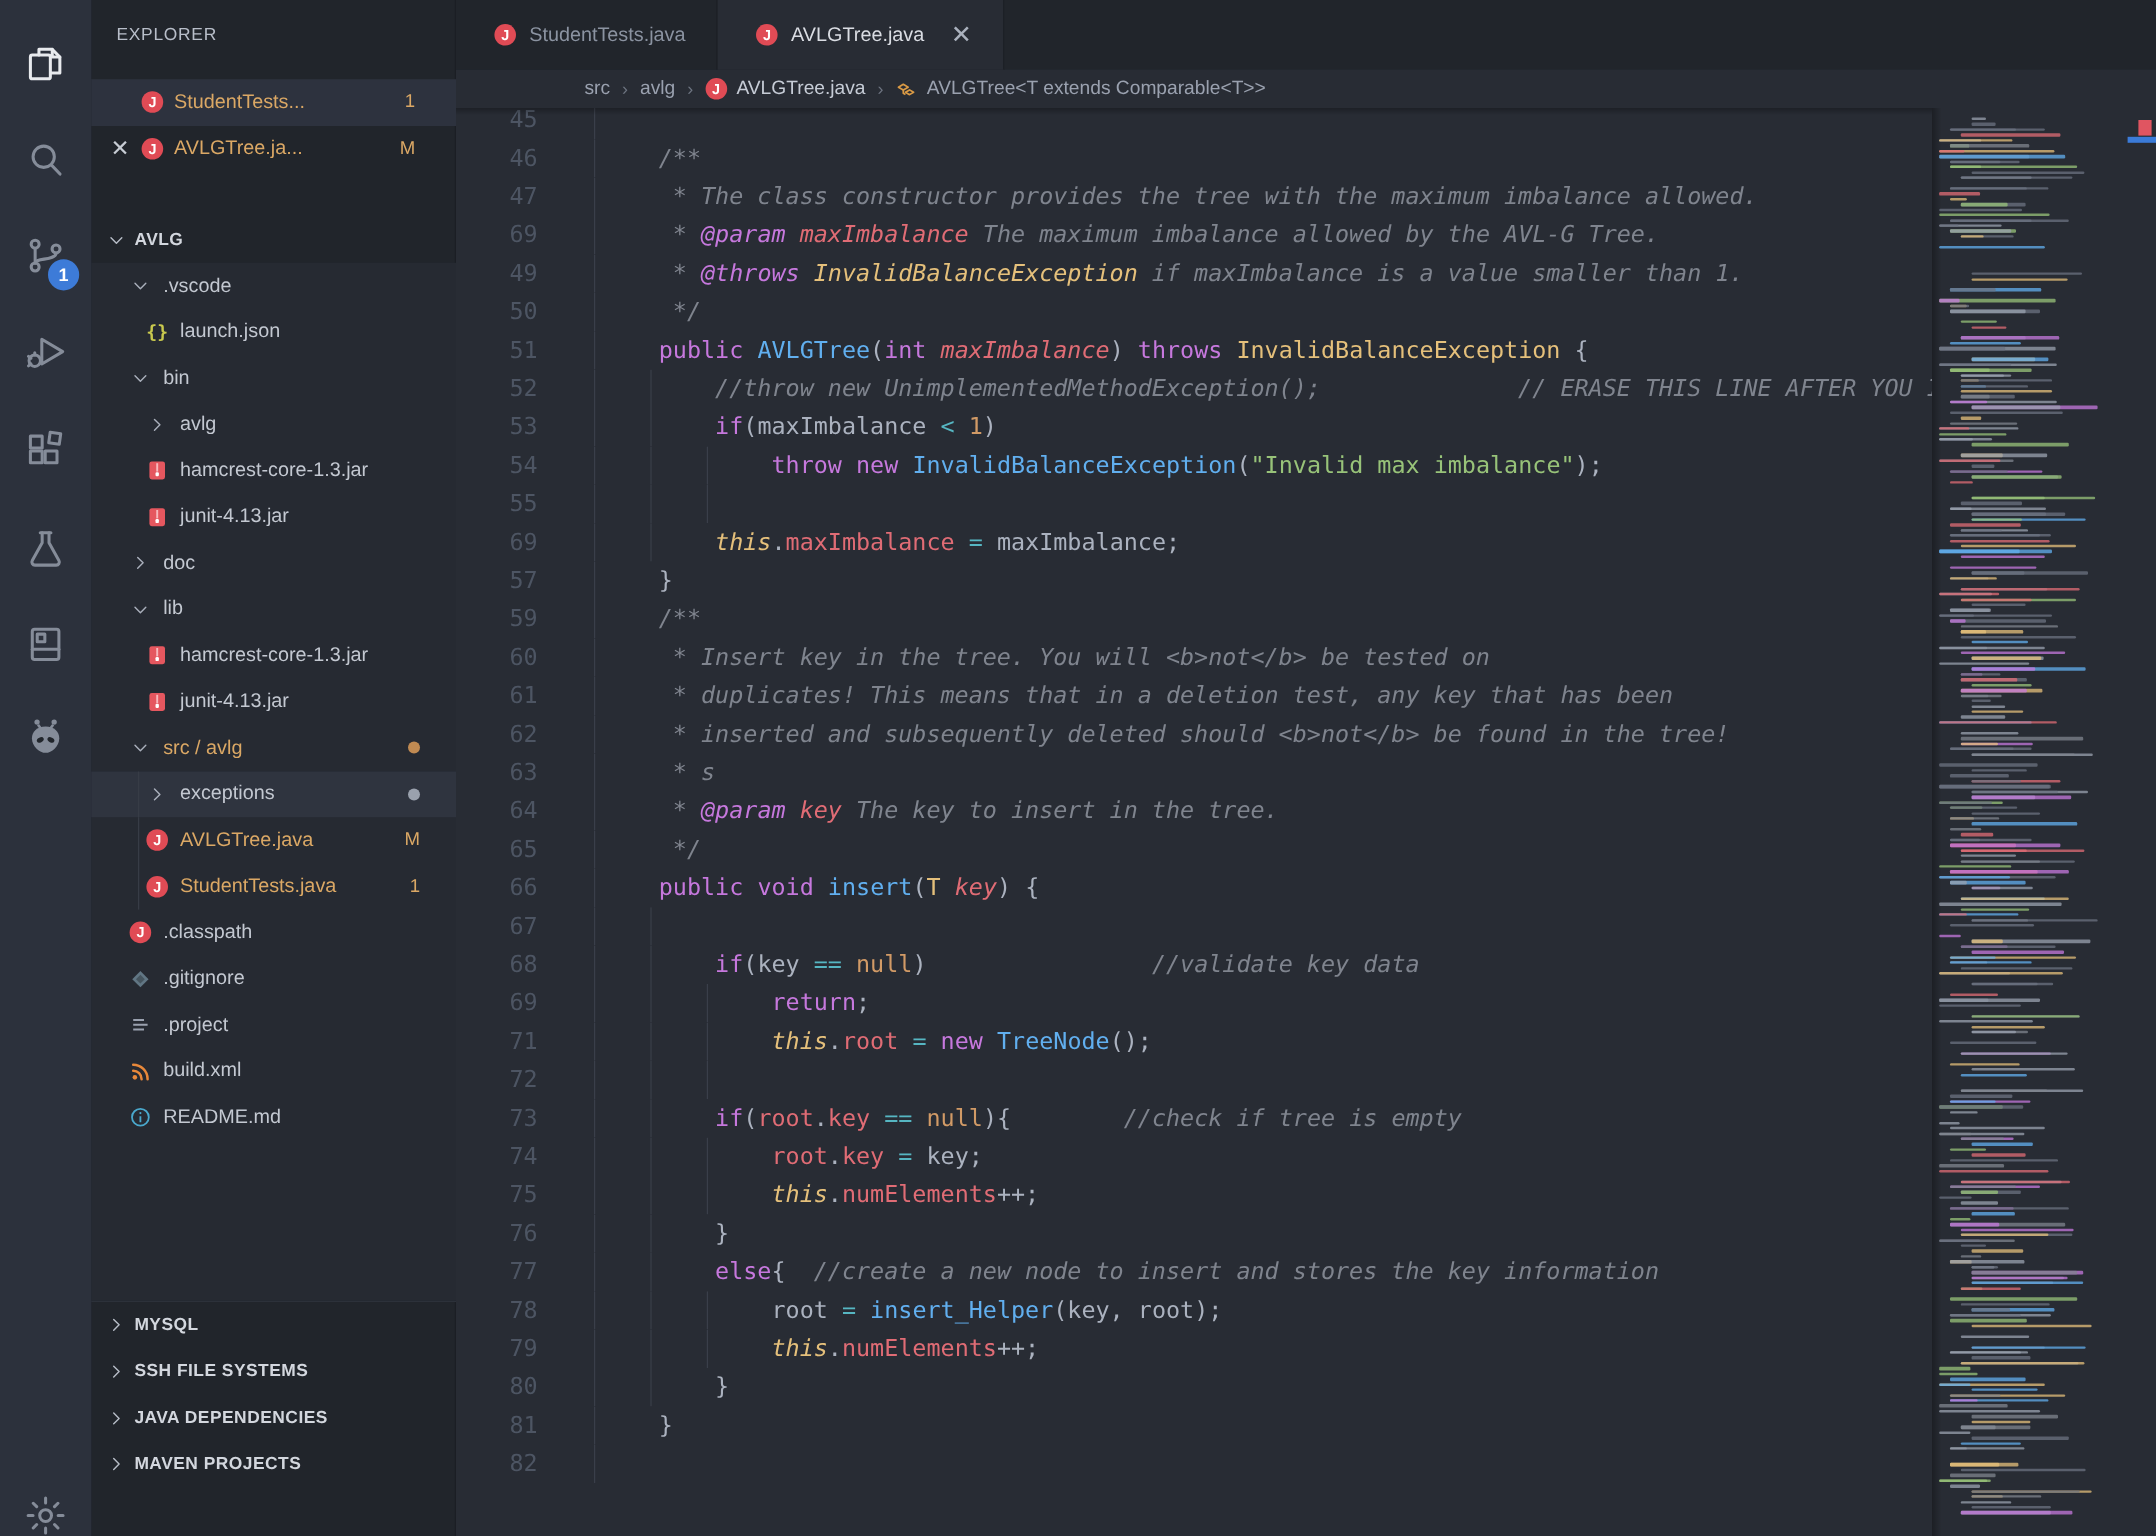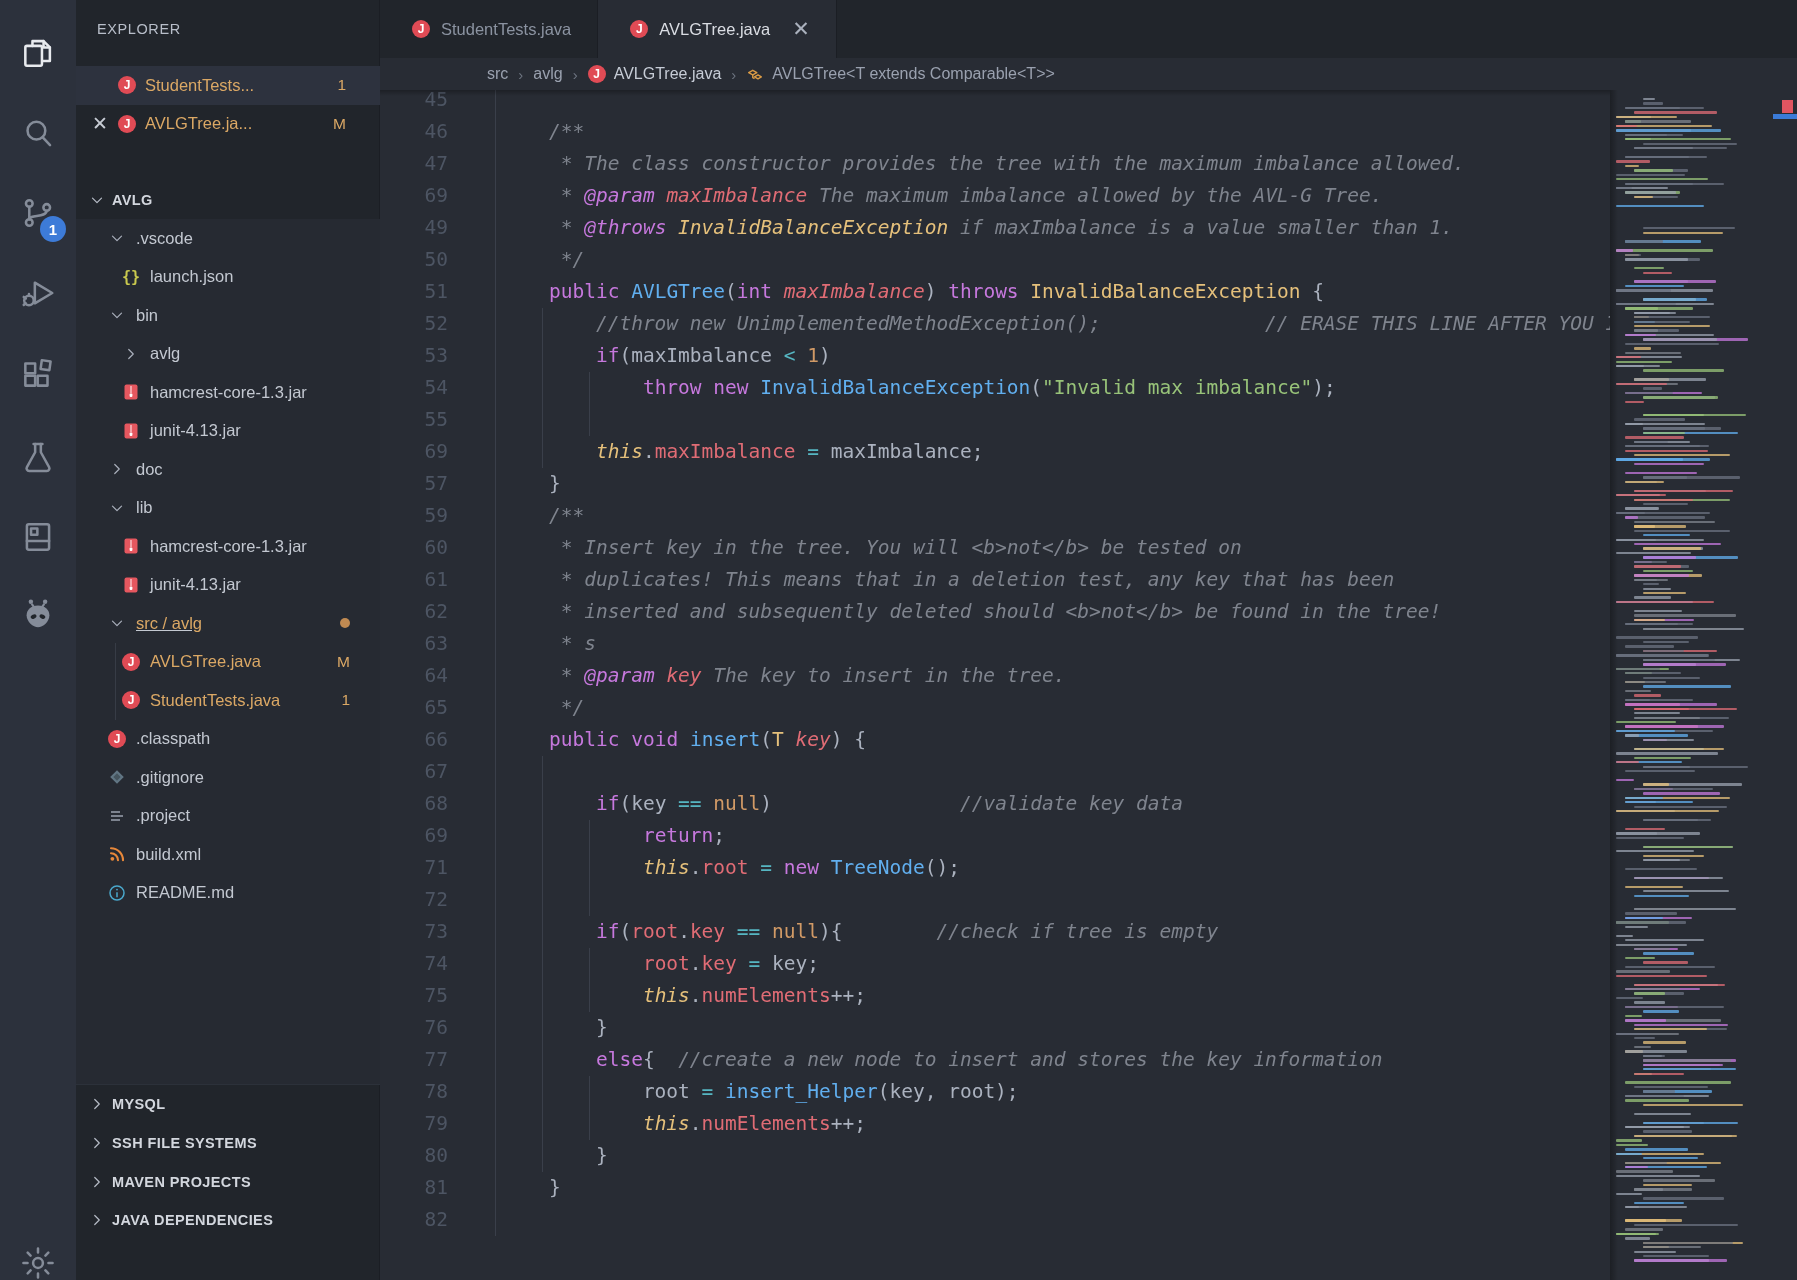--- a/index.html
+++ b/index.html
@@ -281,28 +281,38 @@
             <span class="ficon jar">
               <svg viewBox="0 0 18 18">
                 <rect x="2.5" y="1.5" width="13" height="15" rx="2" fill="#e5575f"></rect>
                 <rect x="8.2" y="3" width="1.6" height="7" fill="#f7b9bd"></rect>
                 <rect x="7.6" y="10.5" width="2.8" height="3.4" rx="1" fill="#fff"></rect>
               </svg>
             </span>
           </span>
           <span class="tree-label">junit-4.13.jar</span>
         </div>
-        <div class="sb-row tree-row modified" style="padding-left: 30px; text-decoration: underline;">
+        <div class="sb-row tree-row modified" style="padding-left: 30px;">
           <span class="tree-glyph">
             <span class="chev"><svg viewBox="0 0 24 24" fill="none" stroke="currentColor" stroke-width="1.6" stroke-linecap="round" stroke-linejoin="round">
                 <path d="M6 9.5l6 6 6-6"></path>
               </svg></span>
           </span>
           <span class="tree-label">src / avlg</span>
           <span class="tree-dot" style="background: rgb(192, 138, 82);"></span>
+        </div>
+        <div class="sb-row tree-row selected" style="padding-left: 44px;">
+          <span class="tree-guide"></span>
+          <span class="tree-glyph">
+            <span class="chev"><svg viewBox="0 0 24 24" fill="none" stroke="currentColor" stroke-width="1.6" stroke-linecap="round" stroke-linejoin="round">
+                <path d="M9 6l6 6-6 6"></path>
+              </svg></span>
+          </span>
+          <span class="tree-label">exceptions</span>
+          <span class="tree-dot" style="background: rgb(154, 161, 173);"></span>
         </div>
         <div class="sb-row tree-row modified" style="padding-left: 44px;">
           <span class="tree-guide"></span>
           <span class="tree-glyph">
             <span class="ficon java">J</span>
           </span>
           <span class="tree-label">AVLGTree.java</span>
           <span class="tree-badge">M</span>
         </div>
         <div class="sb-row tree-row modified" style="padding-left: 44px;">
@@ -374,27 +384,27 @@
         <div class="sb-row">
           <span class="chev"><svg viewBox="0 0 24 24" fill="none" stroke="currentColor" stroke-width="1.6" stroke-linecap="round" stroke-linejoin="round">
               <path d="M9 6l6 6-6 6"></path>
             </svg></span>
           <span class="sb-section-head">SSH FILE SYSTEMS</span>
         </div>
         <div class="sb-row">
           <span class="chev"><svg viewBox="0 0 24 24" fill="none" stroke="currentColor" stroke-width="1.6" stroke-linecap="round" stroke-linejoin="round">
               <path d="M9 6l6 6-6 6"></path>
             </svg></span>
-          <span class="sb-section-head">MAVEN PROJECTS</span>
+          <span class="sb-section-head">JAVA DEPENDENCIES</span>
         </div>
         <div class="sb-row">
           <span class="chev"><svg viewBox="0 0 24 24" fill="none" stroke="currentColor" stroke-width="1.6" stroke-linecap="round" stroke-linejoin="round">
               <path d="M9 6l6 6-6 6"></path>
             </svg></span>
-          <span class="sb-section-head">JAVA DEPENDENCIES</span>
+          <span class="sb-section-head">MAVEN PROJECTS</span>
         </div>
       </div>
   </div>
 
   <div class="tabsbar" id="tabsbar">
       <div class="tab">
         <span class="ficon java">J</span>
         <span>StudentTests.java</span>
       </div>
       <div class="tab active">

